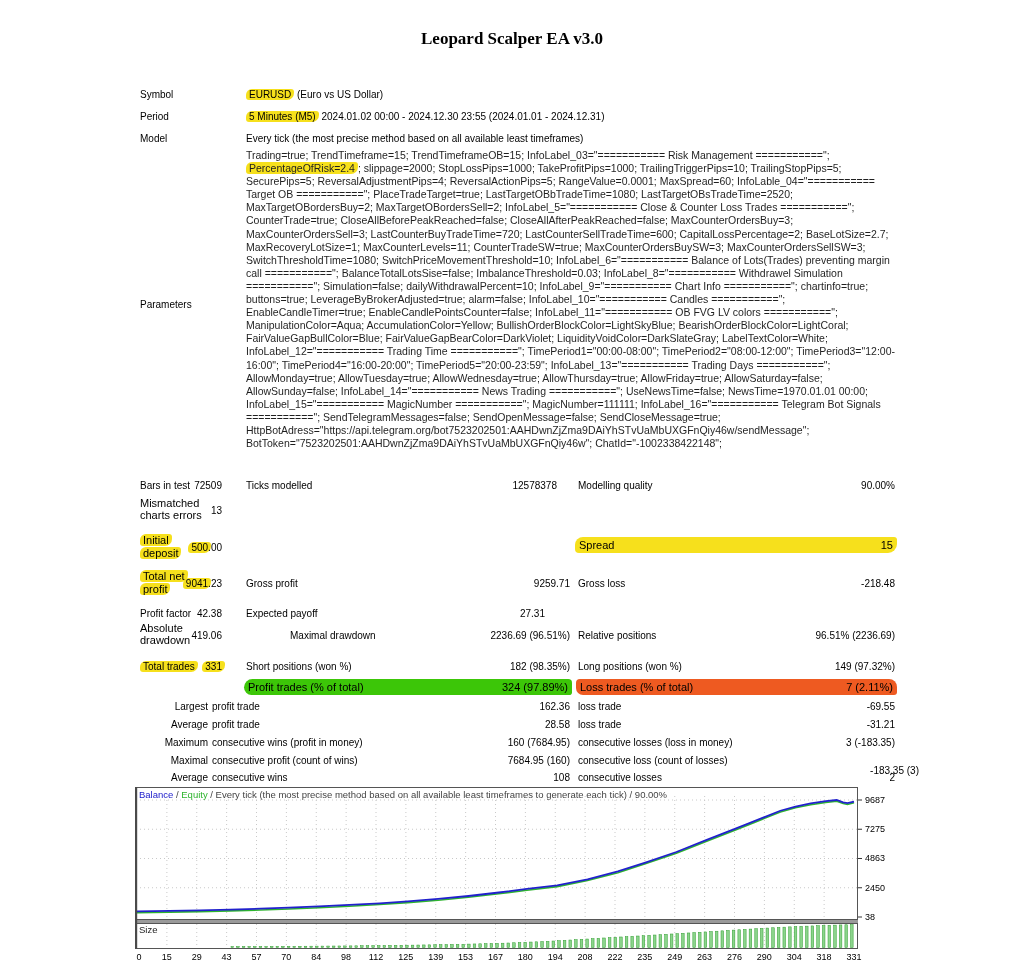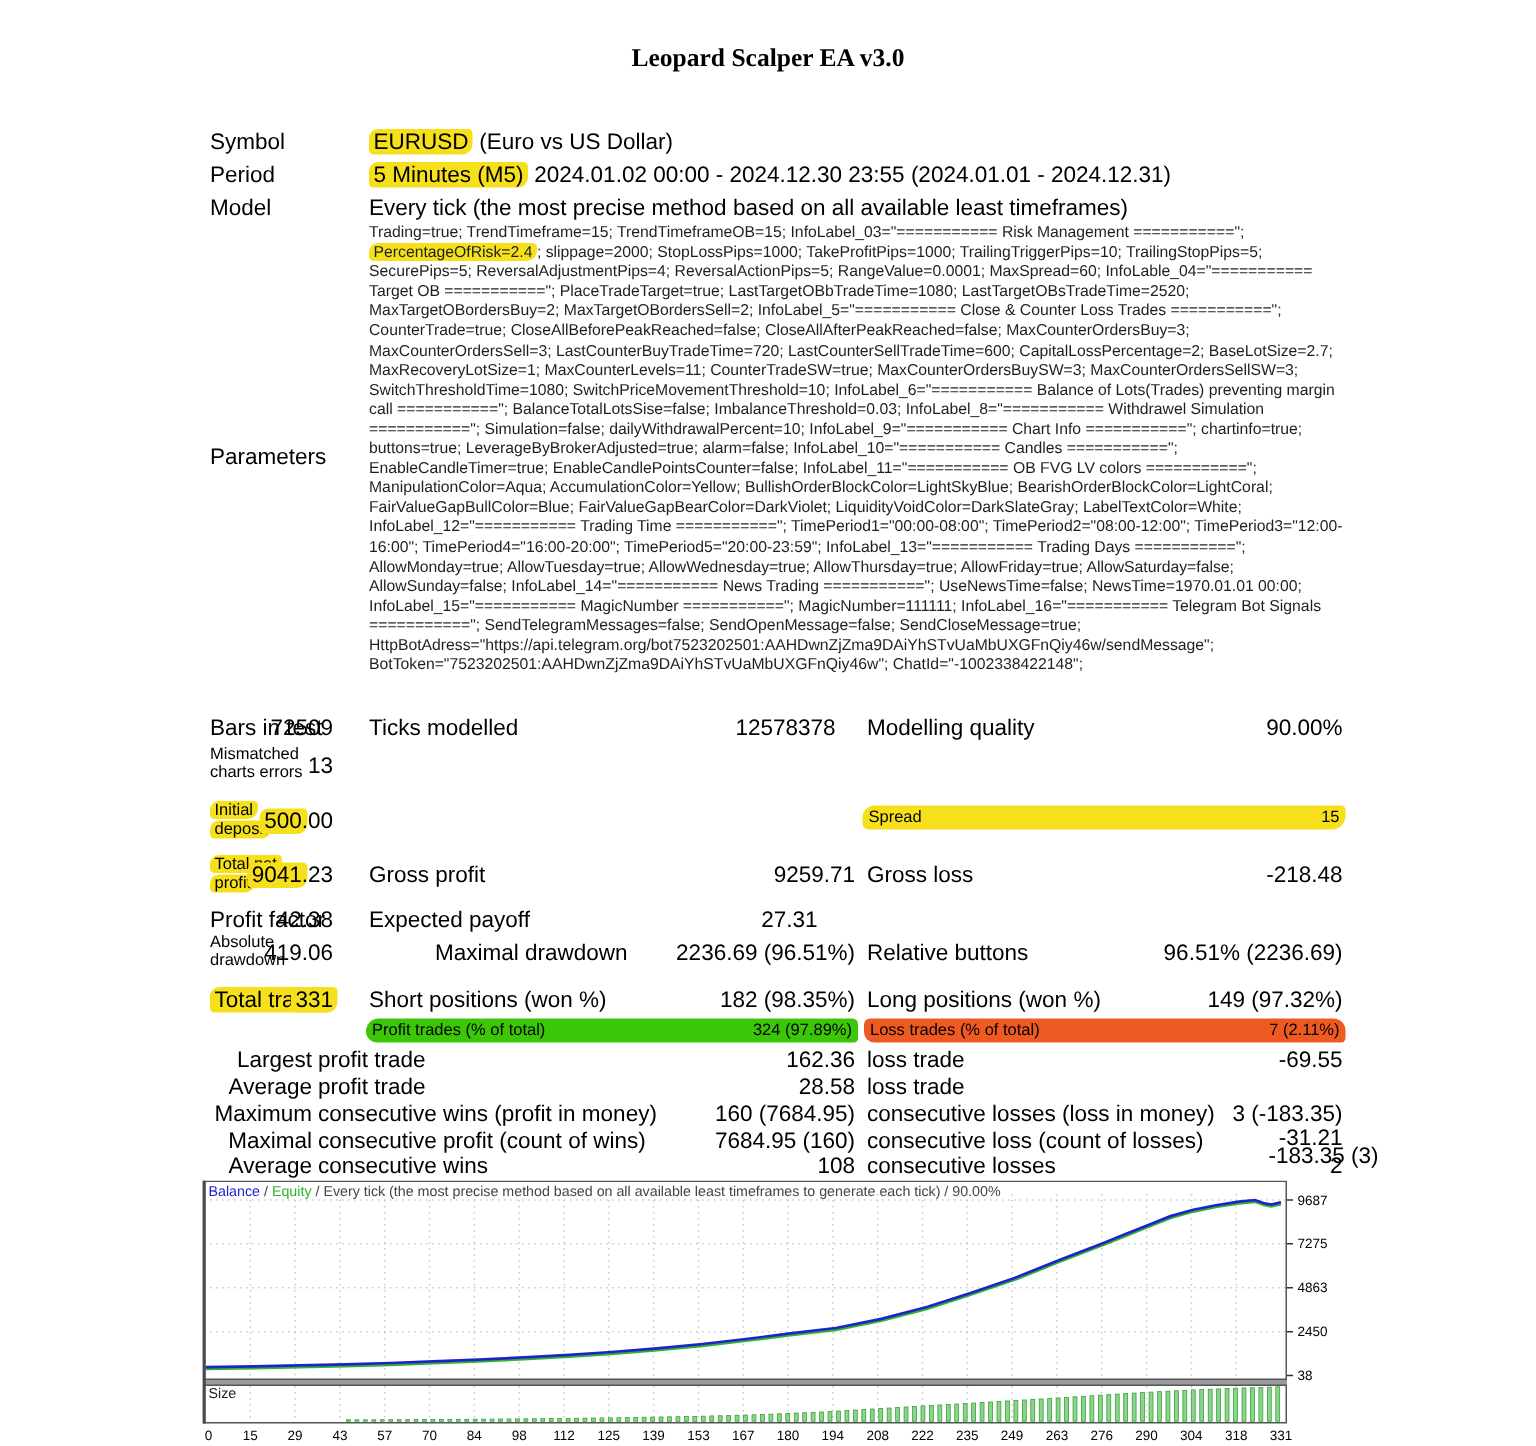--- a/index.html
+++ b/index.html
@@ -1,20 +1,20 @@
 <!DOCTYPE html>
 <html style="--hl-y: #f6e01c; --hl-g: #3cc608; --hl-o: #ee5a21; --c-bal: #2121cc; --c-eq: #2eb42e;"><head>
 <meta charset="utf-8">
 <style>
   html,body{margin:0;padding:0;background:#fff;}
   .page{position:relative;width:1024px;height:964px;background:#fff;overflow:hidden;
         font-family:"Liberation Sans",sans-serif;color:#000;}
   .abs{position:absolute;}
   .ctr{left:0;width:1024px;text-align:center;font-family:"Liberation Serif",serif;font-weight:bold;}
-  .t11{font-size:15px;line-height:13px;white-space:nowrap;}
+  .t11{font-size:10px;line-height:13px;white-space:nowrap;}
   .t11w{font-size:11px;line-height:12px;}
   .r{text-align:right;}
   .params{font-size:10.5px;line-height:13.1px;color:#1f1f1f;text-align:left;}
   .mk{background:var(--hl-y,#f6e01c);padding:0 3px;border-radius:6px 3px 7px 3px;}
   .mkb{display:inline-block;margin-bottom:1px;}
   .strip{position:absolute;height:16px;font-size:11px;display:flex;justify-content:space-between;
          align-items:center;padding:0 4px;box-sizing:border-box;}
   .strip-y{background:var(--hl-y,#f6e01c);border-radius:8px 3px 9px 4px;}
   .strip-g{background:var(--hl-g,#3cc608);border-radius:9px 4px 3px 8px;}
   .strip-o{background:var(--hl-o,#ee5a21);border-radius:4px 8px 3px 7px;}
@@ -90,21 +90,21 @@
   <div class="abs t11" style="left:246px;top:607px;">Expected payoff</div>
   <div class="abs t11 r" style="left:370px;top:607px;width:175px;">27.31</div>
 
   <div class="abs t11w" style="left:140px;top:622px;width:78px;">
     <span>Absolute</span><br>
     <span>drawdown</span>
   </div>
   <div class="abs t11 r" style="left:140px;top:629px;width:82px;">419.06</div>
   <div class="abs t11" style="left:246px;top:629px;padding-left:44px;">Maximal drawdown</div>
   <div class="abs t11 r" style="left:370px;top:629px;width:200px;">2236.69 (96.51%)</div>
-  <div class="abs t11" style="left:578px;top:629px;">Relative buttons</div>
+  <div class="abs t11" style="left:578px;top:629px;">Relative positions</div>
   <div class="abs t11 r" style="left:700px;top:629px;width:195px;">96.51% (2236.69)</div>
 
   <div class="abs t11" style="left:140px;top:660px;">
     <span class="mk">Total trades</span>
   </div>
   <div class="abs t11 r" style="left:140px;top:660px;width:85px;">
     <span class="mk">331</span>
   </div>
   <div class="abs t11" style="left:246px;top:660px;">Short positions (won %)</div>
   <div class="abs t11 r" style="left:370px;top:660px;width:200px;">182 (98.35%)</div>
@@ -123,21 +123,21 @@
   <div class="abs t11 r" style="left:100px;top:700px;width:108px;">Largest</div>
   <div class="abs t11" style="left:212px;top:700px;">profit trade</div>
   <div class="abs t11 r" style="left:370px;top:700px;width:200px;">162.36</div>
   <div class="abs t11" style="left:578px;top:700px;">loss trade</div>
   <div class="abs t11 r" style="left:700px;top:700px;width:195px;">-69.55</div>
 
   <div class="abs t11 r" style="left:100px;top:718px;width:108px;">Average</div>
   <div class="abs t11" style="left:212px;top:718px;">profit trade</div>
   <div class="abs t11 r" style="left:370px;top:718px;width:200px;">28.58</div>
   <div class="abs t11" style="left:578px;top:718px;">loss trade</div>
-  <div class="abs t11 r" style="left:700px;top:752px;width:195px;">-31.21</div>
+  <div class="abs t11 r" style="left:700px;top:718px;width:195px;">-31.21</div>
 
   <div class="abs t11 r" style="left:100px;top:736px;width:108px;">Maximum</div>
   <div class="abs t11" style="left:212px;top:736px;">consecutive wins (profit in money)</div>
   <div class="abs t11 r" style="left:370px;top:736px;width:200px;">160 (7684.95)</div>
   <div class="abs t11" style="left:578px;top:736px;">consecutive losses (loss in money)</div>
   <div class="abs t11 r" style="left:700px;top:736px;width:195px;">3 (-183.35)</div>
 
   <div class="abs t11 r" style="left:100px;top:754px;width:108px;">Maximal</div>
   <div class="abs t11" style="left:212px;top:754px;">consecutive profit (count of wins)</div>
   <div class="abs t11 r" style="left:370px;top:754px;width:200px;">7684.95 (160)</div>

